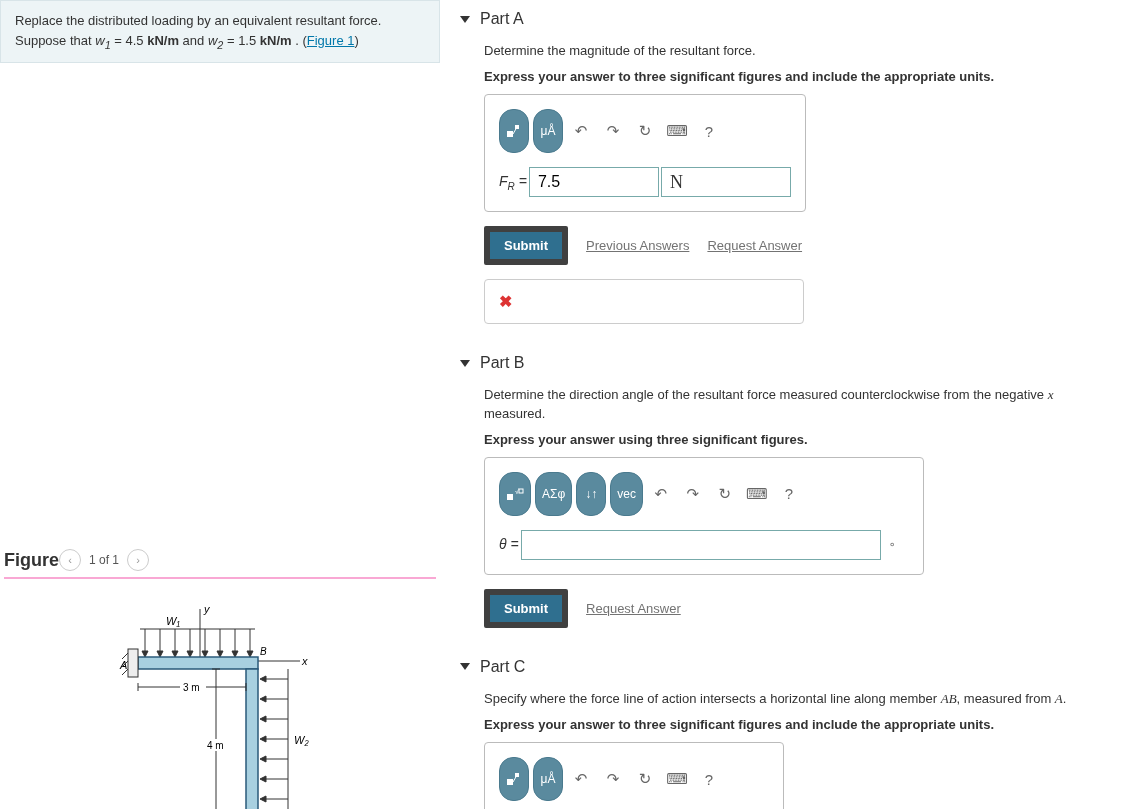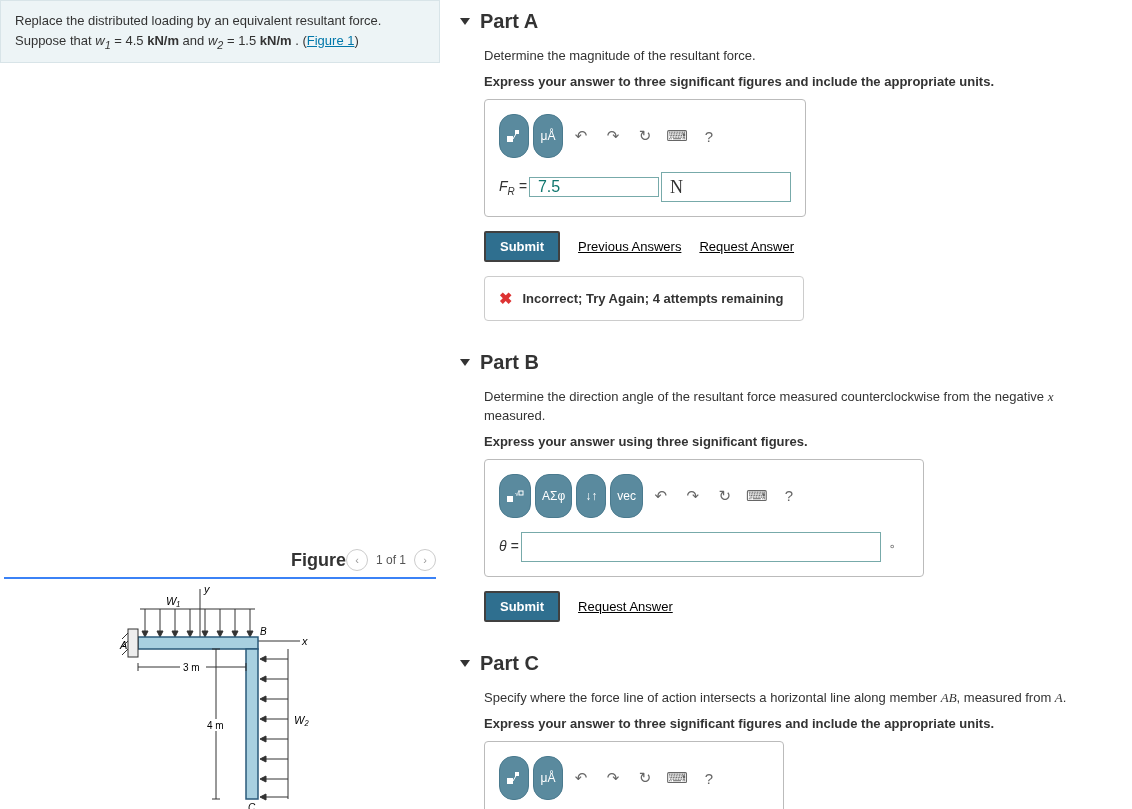--- a/index.html
+++ b/index.html
@@ -4,47 +4,47 @@
 <style>
 *{box-sizing:border-box;margin:0;padding:0;font-family:Arial,Helvetica,sans-serif}
 body{background:#fff;font-size:13px;color:#333;width:1132px}
 .container{display:flex}
 .left{width:440px;padding:0}
 .right{flex:1;padding:10px 20px}
 .problem-statement{background:#edf4f6;padding:10px 14px;font-size:13px;line-height:1.5;color:#333;border:1px solid #d8e4e8}
 .problem-statement .var{font-style:italic;font-family:Georgia,serif}
 .problem-statement .figlink{color:#0077aa;text-decoration:underline;cursor:pointer}
 .figure-section{margin-top:480px;padding:0 4px}
-.figure-header{display:flex;justify-content:flex-end;align-items:center;border-bottom:2px solid #3b82f6;padding:6px 0;}
+.figure-header{display:flex;justify-content:flex-start;align-items:center;border-bottom:2px solid #f9a8d4;padding:6px 0;margin-bottom:20px}
 .figure-title{font-size:18px;font-weight:bold}
 .fig-nav{display:flex;align-items:center;gap:8px;font-size:12px;color:#555}
 .fig-nav-btn{width:22px;height:22px;border:1px solid #ccc;border-radius:50%;display:flex;align-items:center;justify-content:center;color:#999;cursor:pointer;font-size:11px}
 .figure-img{display:flex;justify-content:center}
 .part{margin-bottom:30px}
 .part-header{display:flex;align-items:center;gap:10px;margin-bottom:14px}
 .caret{width:0;height:0;border-left:5px solid transparent;border-right:5px solid transparent;border-top:7px solid #333;cursor:pointer}
-.part-title{font-size:20px;font-weight:bold}
+.part-title{font-size:16px;font-weight:normal}
 .part-body{padding-left:24px}
 .prompt{font-size:13px;margin-bottom:8px;line-height:1.4}
 .prompt .var{font-style:italic;font-family:Georgia,serif}
 .bold{font-weight:bold}
 .answer-box{border:1px solid #bbb;border-radius:4px;padding:14px;display:inline-block;min-width:300px}
 .toolbar{display:flex;align-items:center;gap:4px;margin-bottom:14px}
 .tool-btn{background:#5a8a9e;color:#fff;border:1px solid #4a7a8e;border-radius:14px;height:44px;min-width:30px;display:flex;align-items:center;justify-content:center;font-size:12px;cursor:pointer;padding:0 6px}
 .tool-icon-btn{background:transparent;border:none;color:#666;font-size:15px;width:28px;height:28px;display:flex;align-items:center;justify-content:center;cursor:pointer}
 .answer-row{display:flex;align-items:center;gap:2px}
 .var-label{font-style:italic;font-family:Georgia,serif;font-size:14px}
-.value-input{border:1px solid #7aa;height:20px;padding:0 8px;font-size:16px;width:130px;color:#0f766e}
+.value-input{border:1px solid #7aa;height:30px;padding:0 8px;font-size:16px;width:130px;color:#000000}
 .units-input{border:1px solid #7aa;height:30px;padding:0 8px;font-size:16px;width:114px;color:#888;font-style:italic}
 .units-display{border:1px solid #7aa;height:30px;padding:0 8px;font-size:18px;width:130px;color:#333;font-family:Georgia,serif;display:flex;align-items:center}
 .big-input{border:1px solid #7aa;height:30px;width:360px;padding:0 8px}
 .degree-suffix{font-size:11px;color:#666;margin-left:6px}
 .submit-row{margin-top:14px;display:flex;align-items:center;gap:18px}
-.submit-btn{background:#2f6f8f;color:#fff;border:2px solid #404040;padding:6px 14px;font-size:13px;font-weight:bold;cursor:pointer;border-radius:2px}
-.link{color:#000000;text-decoration:underline;font-size:13px;cursor:pointer}
+.submit-btn{background:#2f6f8f;color:#fff;border:6px solid #404040;padding:6px 14px;font-size:13px;font-weight:bold;cursor:pointer;border-radius:2px}
+.link{color:#737373;text-decoration:underline;font-size:13px;cursor:pointer}
 .feedback{border:1px solid #ccc;border-radius:4px;padding:12px 14px;margin-top:14px;display:flex;align-items:center;gap:10px;width:320px}
 .x-icon{color:#d33;font-size:16px;font-weight:bold}
 .feedback-text{font-weight:bold;font-size:13px}
 .sub{vertical-align:sub;font-size:10px}
 </style>
 </head>
 <body>
 
 <div class="container">
   <div class="left">
@@ -171,21 +171,20 @@
             <div class="units-display">N</div>
           </div>
         </div>
         <div class="submit-row">
           <button class="submit-btn">Submit</button>
           <span class="link">Previous Answers</span>
           <span class="link">Request Answer</span>
         </div>
         <div class="feedback">
           <span class="x-icon">✖</span>
-          <span class="feedback-text">Incorrect; Try Again; 4 attempts remaining</span>
         </div>
       </div>
     </div>
 
     <div class="part">
       <div class="part-header">
         <div class="caret"></div>
         <div class="part-title">Part B</div>
       </div>
       <div class="part-body">

